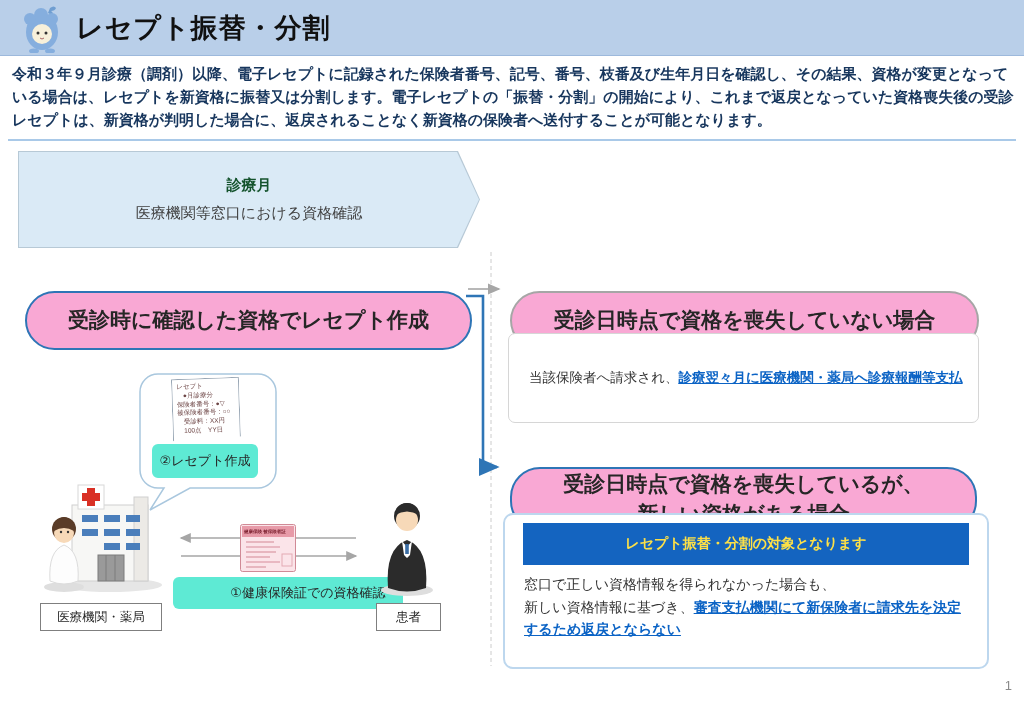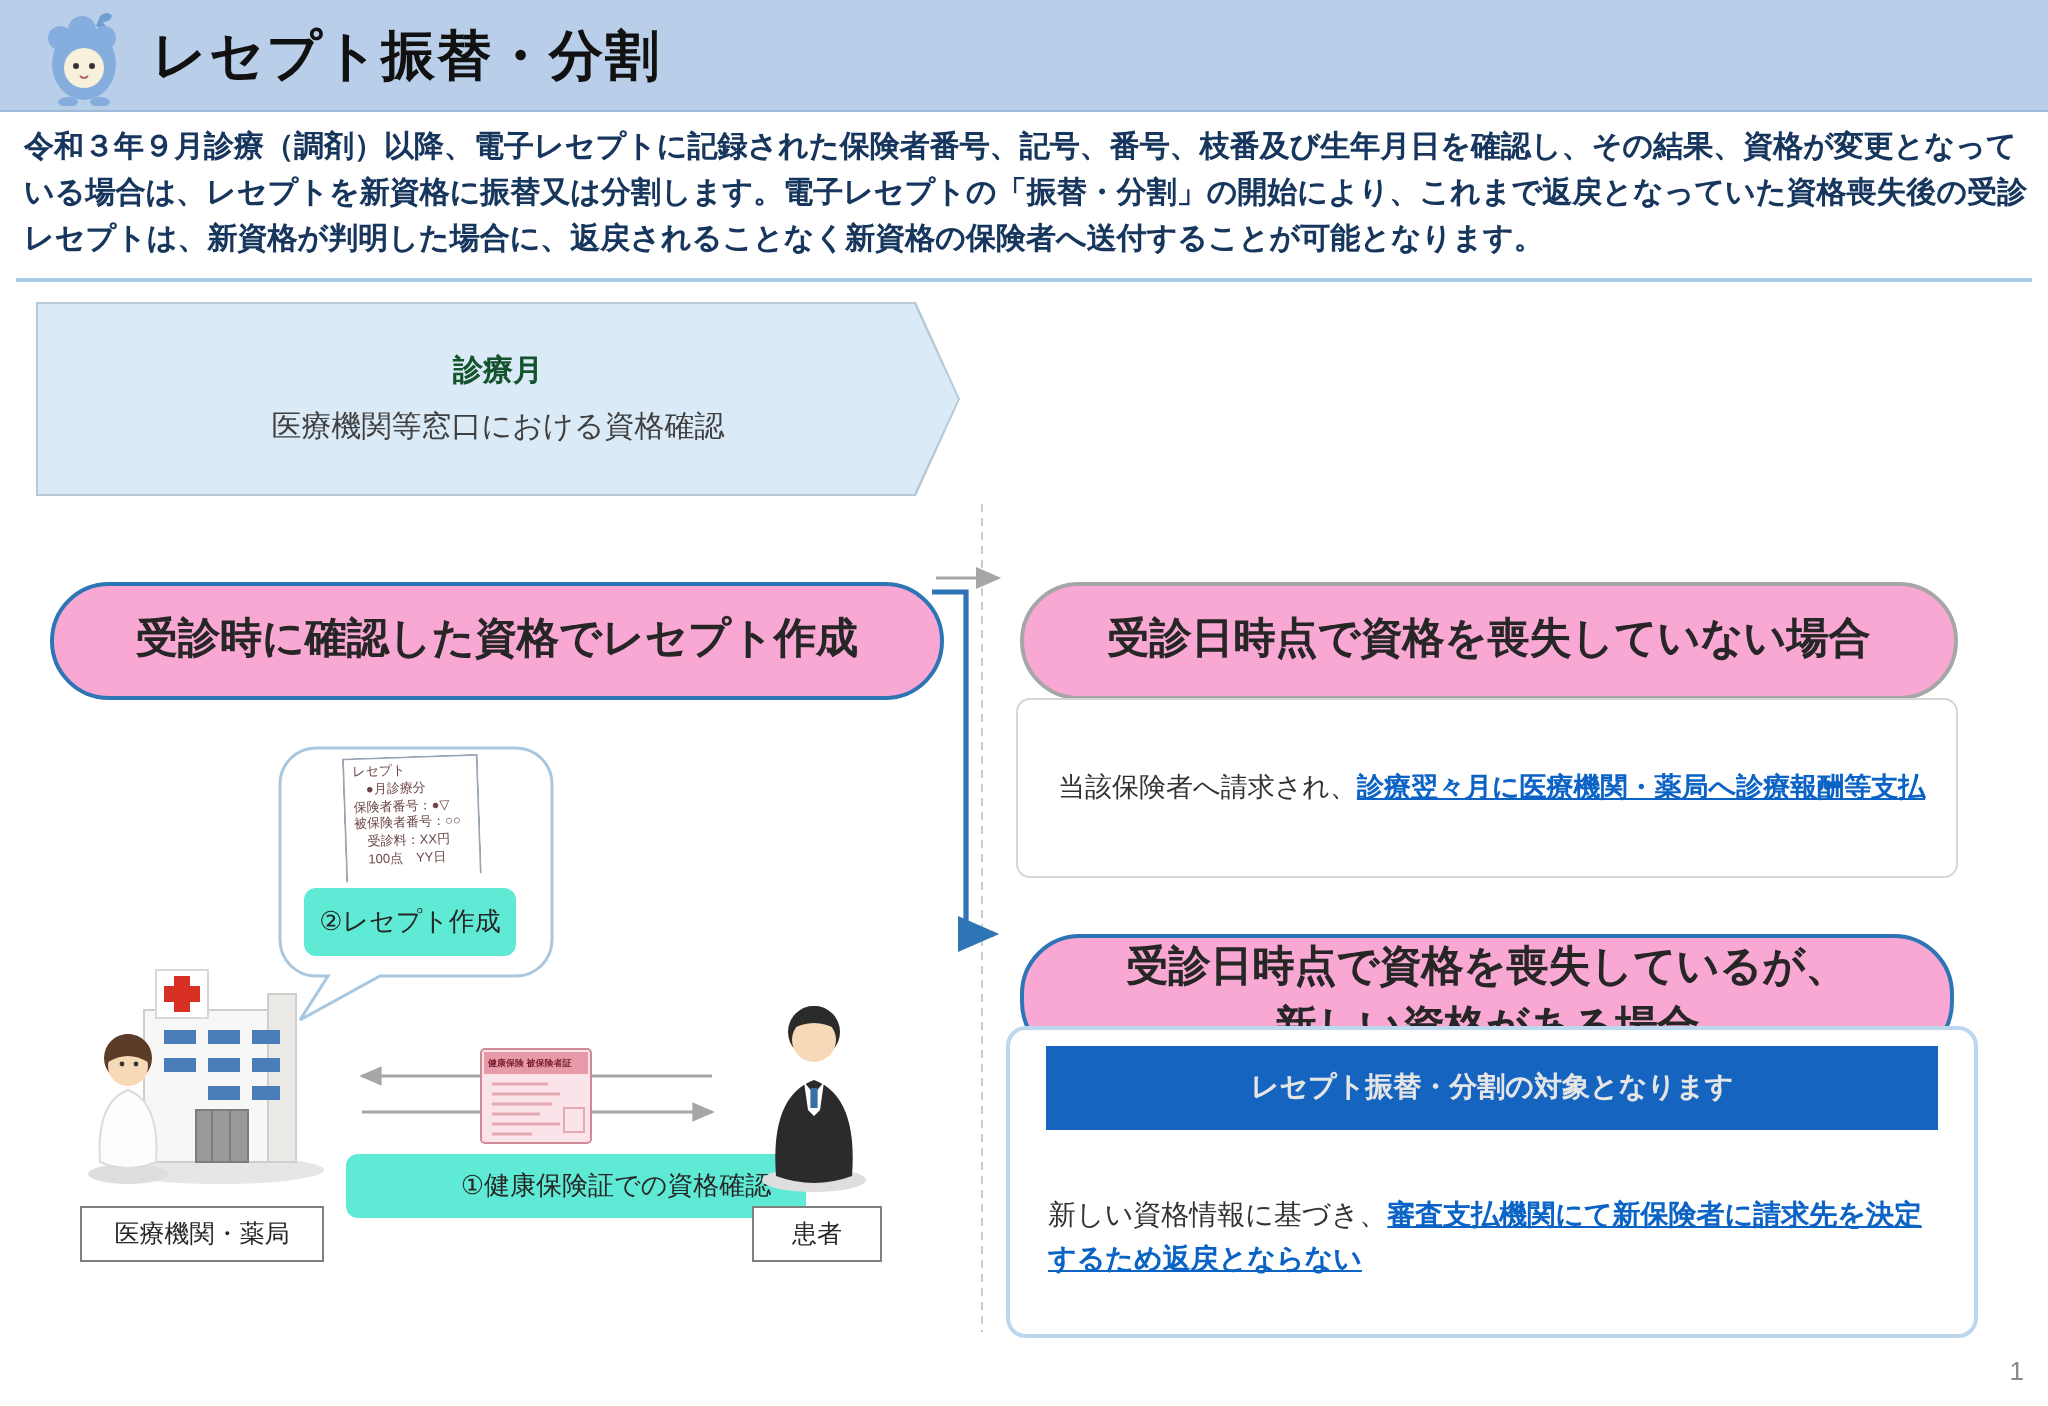--- a/index.html
+++ b/index.html
@@ -22,21 +22,21 @@
   .chev-sub{font-size:15px;color:#404040;}
   
   .pill{background:#f9a8d4;border-radius:30px;display:flex;flex-direction:column;align-items:center;justify-content:center;
     font-size:21px;font-weight:bold;color:#262626;text-align:center;line-height:1.45;margin-top:29px;}
   .pill.blue{border:2.5px solid #2e75b6;}
   .pill.gray{border:2px solid #a6a6a6;}
   .plain-box{background:#fff;border:1.5px solid #d6d6d6;border-radius:7px;}
   .box1-text{position:absolute;left:20px;top:0;bottom:0;display:flex;align-items:center;font-size:13.5px;color:#333;white-space:nowrap;}
   .link-text{color:#0b63c5;font-weight:bold;text-decoration:underline;}
   .result-box{background:#fff;border:2px solid #bdd7ee;border-radius:10px;}
-  .result-bar{position:absolute;left:18px;top:8px;width:446px;height:42px;background:#1464c0;color:#e5e5e5;
+  .result-bar{position:absolute;left:18px;top:8px;width:446px;height:42px;background:#1464c0;color:#fde047;
     display:flex;align-items:center;justify-content:center;font-size:14px;font-weight:bold;}
   .result-body{position:absolute;left:19px;top:58px;width:446px;font-size:14px;color:#333;line-height:22.5px;}
   
   .receipt{left:172px;top:378px;width:68px;height:64px;background:#fff;border:1px solid #98a6b4;
     transform:rotate(-2deg);padding:3px 2px 0 4px;box-sizing:border-box;
     clip-path:polygon(0 0,100% 0,100% 93%,82% 98%,58% 92%,34% 98%,12% 93%,0 97%);}
   .receipt div{font-size:6.5px;color:#6d4545;line-height:1.35;white-space:nowrap;}
   .mini-label{background:#5eead4;border-radius:6px;display:flex;align-items:center;justify-content:center;color:#262626;}
   .name-box{background:#fff;border:1px solid #7f7f7f;display:flex;align-items:center;justify-content:center;
     font-size:12.5px;color:#262626;text-align:right;}
@@ -93,36 +93,36 @@
   </div>
 
   <div class="abs pill blue" style="left:25px;top:262px;width:443px;height:55px;">
     <span>受診時に確認した資格でレセプト作成</span>
   </div>
 
   <div class="abs pill gray" style="left:510px;top:262px;width:465px;height:55px;">
     <span>受診日時点で資格を喪失していない場合</span>
   </div>
 
-  <div class="abs plain-box" style="left:508px;top:333px;width:469px;height:88px;margin-top:16px;">
+  <div class="abs plain-box" style="left:508px;top:333px;width:469px;height:88px;">
     <div class="box1-text">
       <span>当該保険者へ請求され、</span>
         <span class="link-text">診療翌々月に医療機関・薬局へ診療報酬等支払</span>
     </div>
   </div>
 
   <div class="abs pill blue" style="left:510px;top:438px;width:463px;height:60px;">
     <span>受診日時点で資格を喪失しているが、</span>
     <span>新しい資格がある場合</span>
   </div>
 
   <div class="abs result-box" style="left:503px;top:513px;width:482px;height:152px;">
     <div class="result-bar">レセプト振替・分割の対象となります</div>
     <div class="result-body">
-      <br>
+      <span>窓口で正しい資格情報を得られなかった場合も、</span><br>
       <span>新しい資格情報に基づき、</span><span class="link-text">審査支払機関にて新保険者に請求先を決定するため返戻とならない</span>
     </div>
   </div>
 
   <div class="abs receipt">
     <div>レセプト</div>
     <div>　●月診療分</div>
     <div>保険者番号：●▽</div>
     <div>被保険者番号：○○</div>
     <div>　受診料：XX円</div>

